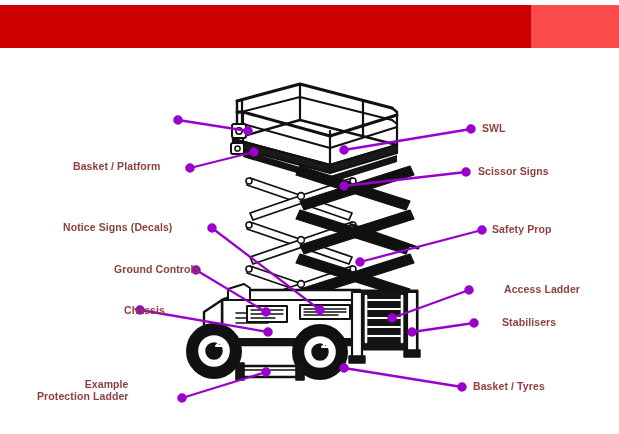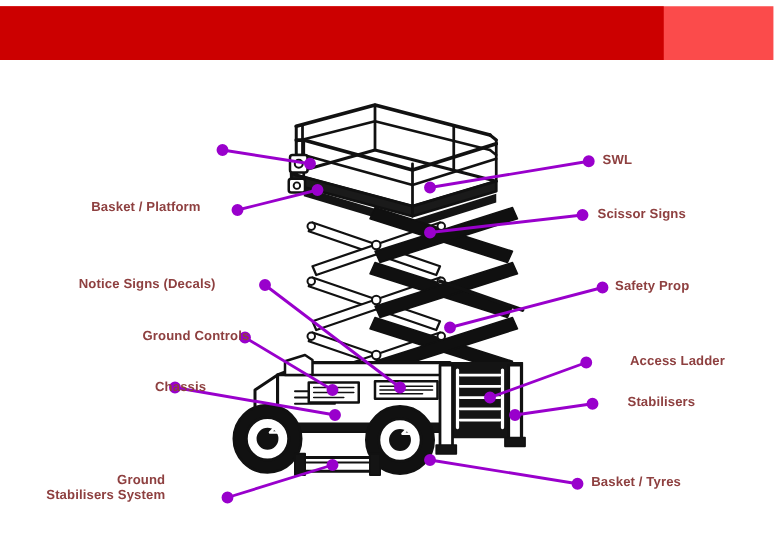--- a/index.html
+++ b/index.html
@@ -266,22 +266,22 @@
 
   <div class="callout left" style="left:73px; top:160px;">Basket / Platform</div>
 
   <div class="callout left" style="left:63px; top:221px;">Notice Signs (Decals)</div>
 
   <div class="callout left" style="left:78px; top:263px;margin-left:36px;">Ground Controls</div>
 
   <div class="callout left" style="left:92px; top:304px;margin-left:32px;">Chassis</div>
 
   <div class="callout left" style="left:37px; top:378px;">
-    <div>Ground</div>
-    <div>Stabilisers System</div>
+    <div>Example</div>
+    <div>Protection Ladder</div>
   </div>
 
   <div class="callout right" style="left:482px; top:122px;">SWL</div>
 
   <div class="callout right" style="left:478px; top:165px;">Scissor Signs</div>
 
   <div class="callout right" style="left:492px; top:223px;">Safety Prop</div>
 
   <div class="callout right" style="left:479px; top:283px;margin-left:25px;">Access Ladder</div>
 

